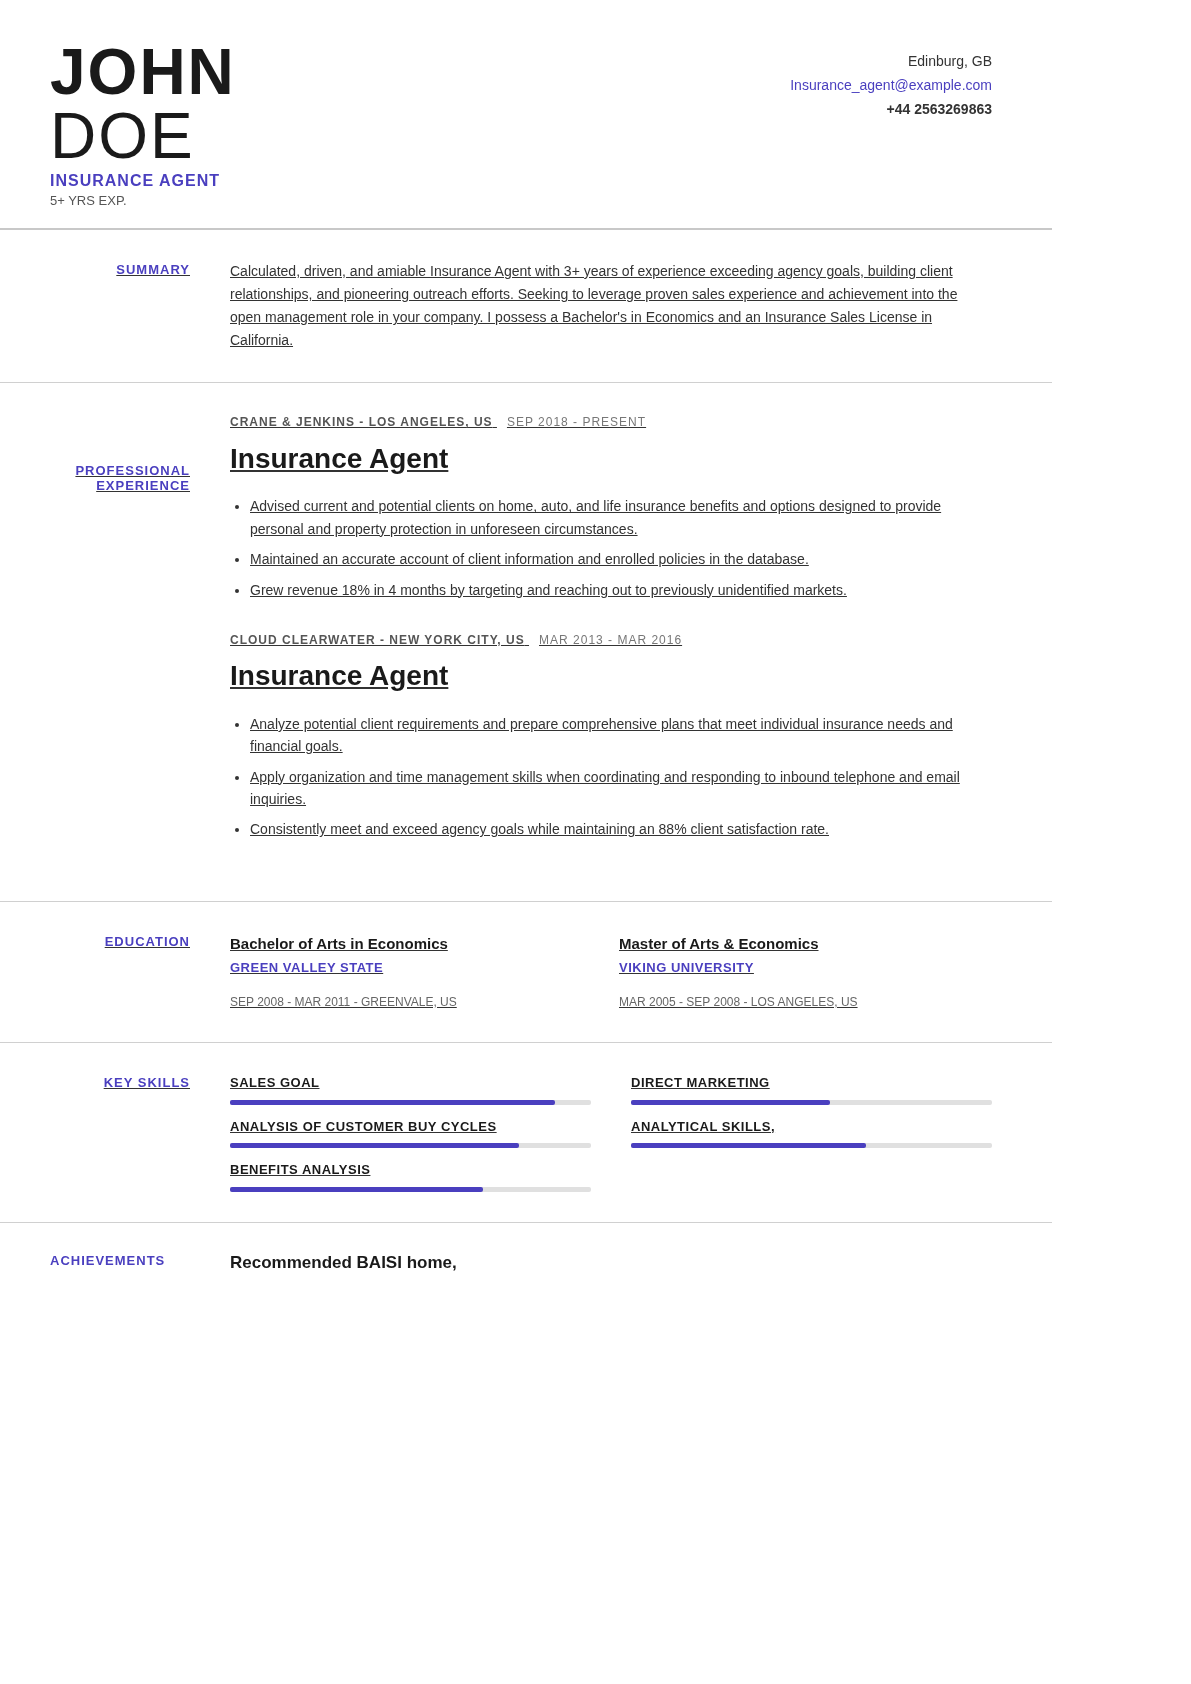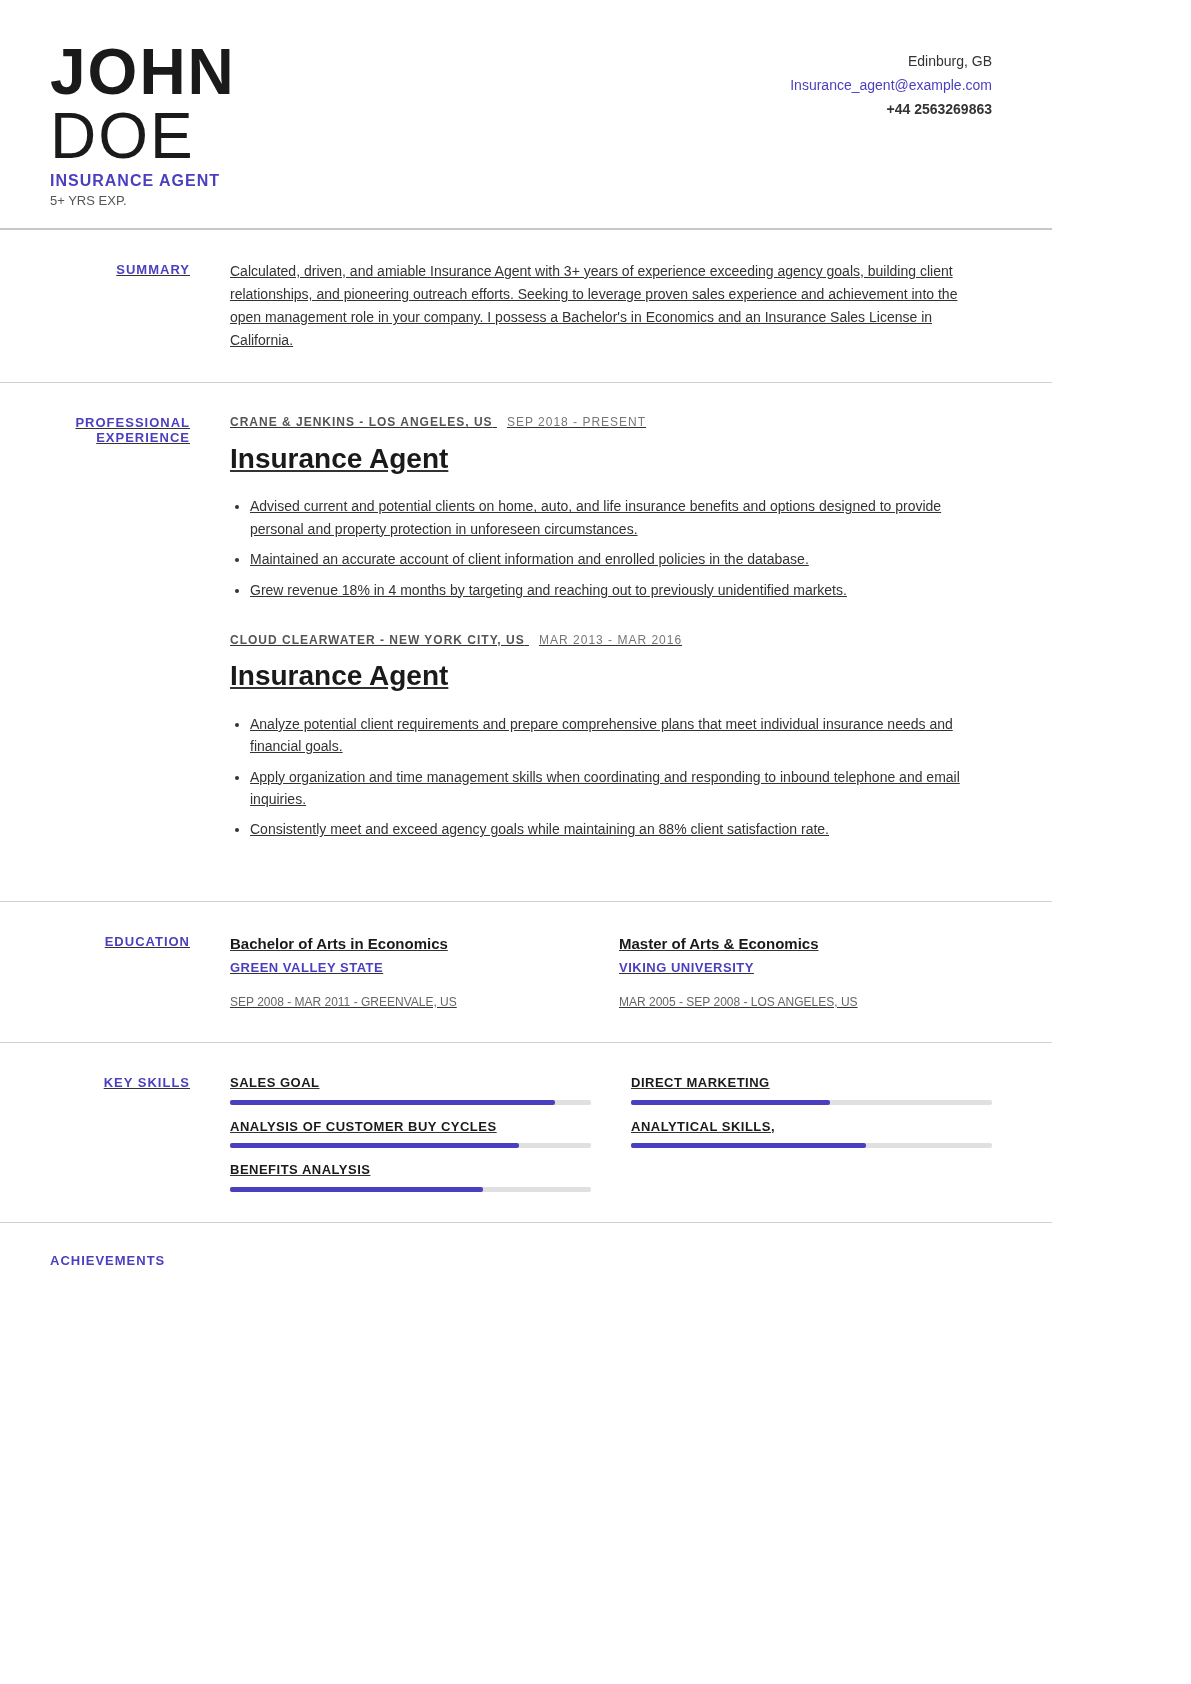--- a/index.html
+++ b/index.html
@@ -230,21 +230,21 @@
   </div>
 
   <div class="section">
     <div class="section-label">SUMMARY</div>
     <div class="section-content">
       <p class="summary-text">Calculated, driven, and amiable Insurance Agent with 3+ years of experience exceeding agency goals, building client relationships, and pioneering outreach efforts. Seeking to leverage proven sales experience and achievement into the open management role in your company. I possess a Bachelor's in Economics and an Insurance Sales License in California.</p>
     </div>
   </div>
 
   <div class="section">
-    <div class="section-label" style="white-space:pre-line;">PROFESSIONAL
+    <div class="section-label" style="white-space:pre-line;margin-top:48px;">PROFESSIONAL
 EXPERIENCE</div>
     <div class="section-content">
 
       <div class="job">
         <div class="job-header-company">
           <span>CRANE &amp; JENKINS - LOS ANGELES, US</span>
           <span class="dates">SEP 2018 - PRESENT</span>
         </div>
         <div class="job-title">Insurance Agent</div>
         <ul class="job-bullets">
@@ -320,15 +320,18 @@
       <div class="skill-bar-bg">
         <div class="skill-bar-fill" style="width:70%"></div>
       </div>
     </div>
         </div>
     </div>
   </div>
 
   <div class="achievements-section">
     <div class="achievements-label">ACHIEVEMENTS</div>
+    <div class="achievements-content">
+      <div class="achievements-title">Recommended BAISI home,</div>
+    </div>
   </div>
 
 </div>
 
 </body></html>

